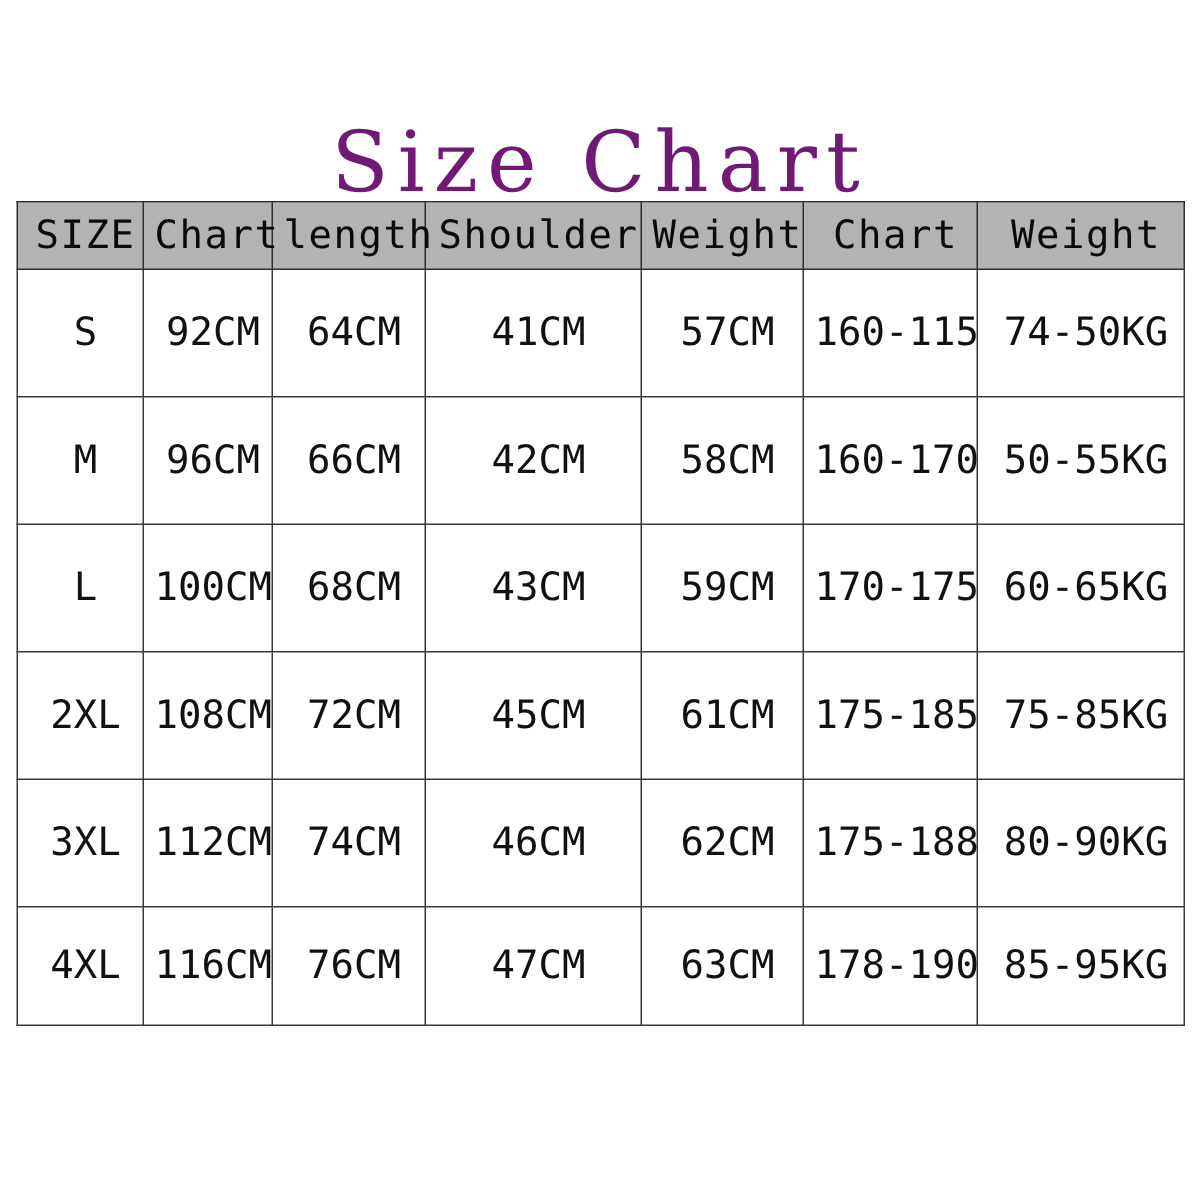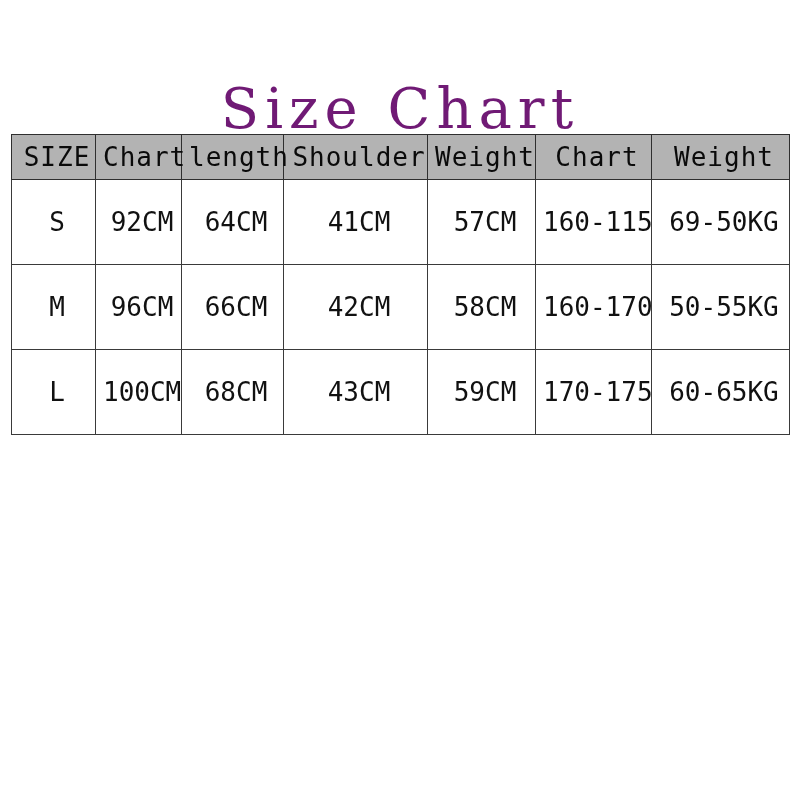--- a/index.html
+++ b/index.html
@@ -106,37 +106,64 @@
         </tr>
       </thead>
       <tbody>
         <tr>
           <td>S</td>
           <td>92CM</td>
           <td>64CM</td>
           <td>41CM</td>
           <td>57CM</td>
           <td>160-115</td>
-          <td>69-50KG</td>
+          <td>74-50KG</td>
         </tr>
         <tr>
           <td>M</td>
           <td>96CM</td>
           <td>66CM</td>
           <td>42CM</td>
           <td>58CM</td>
           <td>160-170</td>
           <td>50-55KG</td>
         </tr>
         <tr>
           <td>L</td>
           <td>100CM</td>
           <td>68CM</td>
           <td>43CM</td>
           <td>59CM</td>
           <td>170-175</td>
           <td>60-65KG</td>
         </tr>
+        <tr>
+          <td>2XL</td>
+          <td>108CM</td>
+          <td>72CM</td>
+          <td>45CM</td>
+          <td>61CM</td>
+          <td>175-185</td>
+          <td>75-85KG</td>
+        </tr>
+        <tr>
+          <td>3XL</td>
+          <td>112CM</td>
+          <td>74CM</td>
+          <td>46CM</td>
+          <td>62CM</td>
+          <td>175-188</td>
+          <td>80-90KG</td>
+        </tr>
+        <tr class="last">
+          <td>4XL</td>
+          <td>116CM</td>
+          <td>76CM</td>
+          <td>47CM</td>
+          <td>63CM</td>
+          <td>178-190</td>
+          <td>85-95KG</td>
+        </tr>
       </tbody>
     </table>
   </div>
 
 </div>
 
 </body></html>

